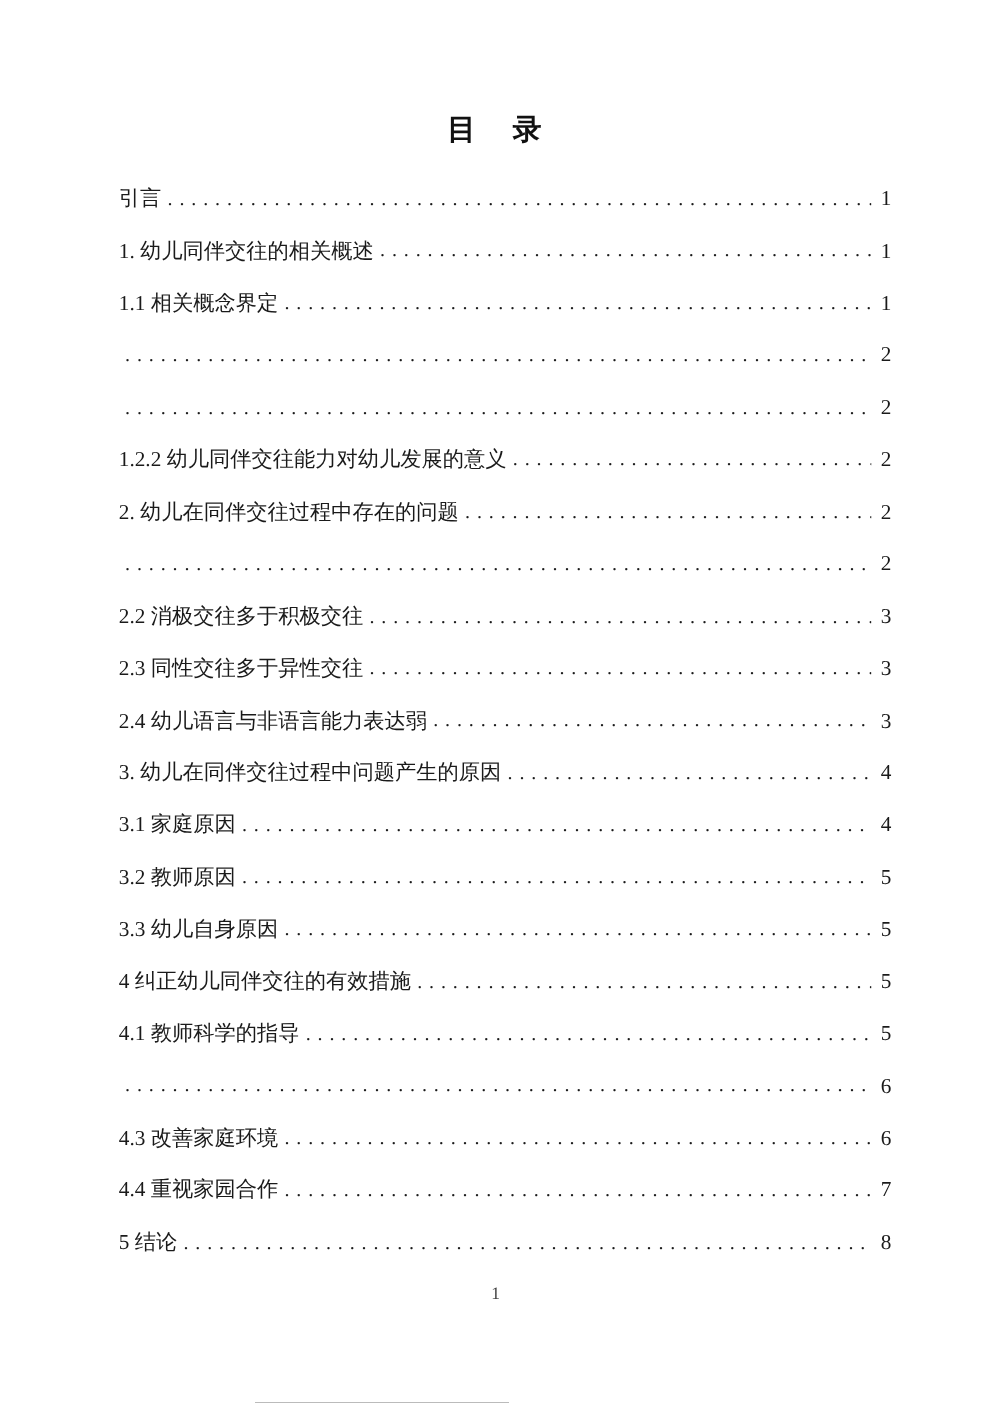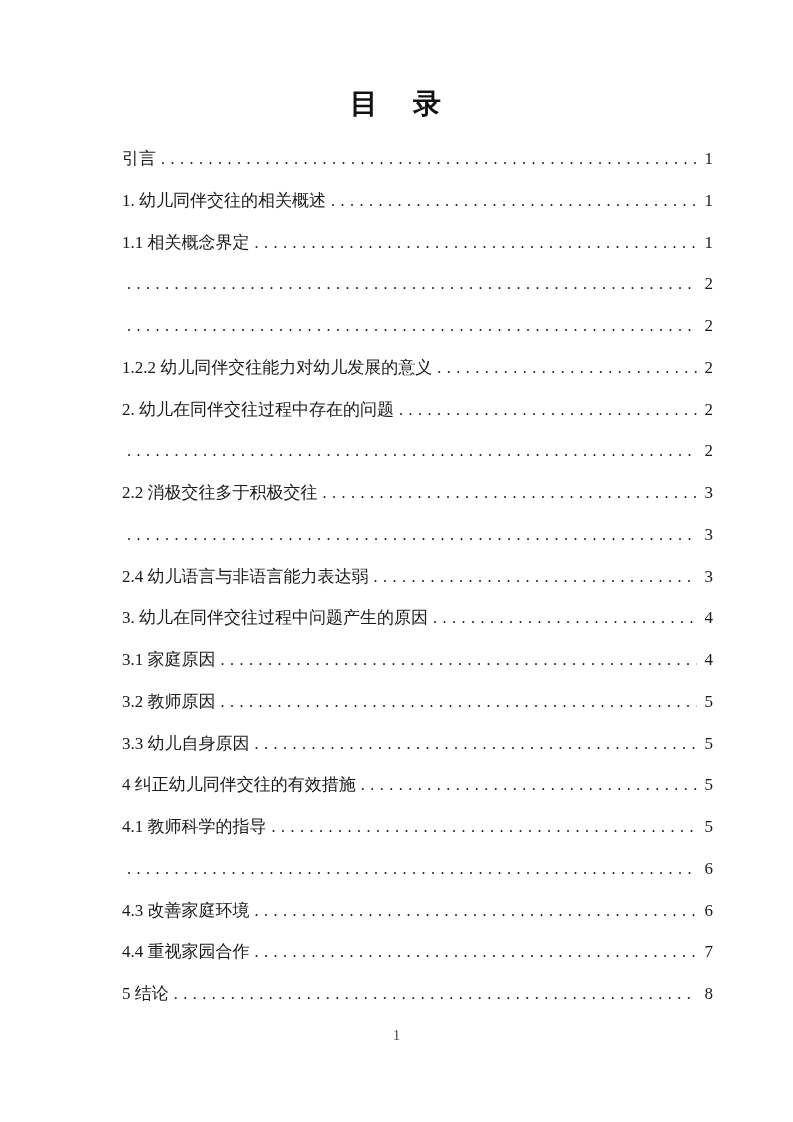--- a/index.html
+++ b/index.html
@@ -14,38 +14,37 @@
     margin: 0 auto;
     background: #ffffff;
     font-family: "Liberation Serif", "DejaVu Serif", serif;
     color: #1a1a1a;
     overflow: hidden;
     box-sizing: border-box;
   }
   .doc-title {
     padding-top: 84px;
     text-align: center;
-    font-size: 28px;
+    font-size: 23px;
     font-weight: bold;
     line-height: 40px;
     letter-spacing: 2px;
     word-spacing: 0.85em;
     color: #111;
   }
   .toc-list {
     margin: 14px 80px 0 95px; 
   }
   .toc-row {
     display: flex;
     align-items: center;
     height: 41.75px;
     line-height: 41.75px;
     font-size: 17px;
     cursor: pointer;
-    margin-left: 27px;
   }
   .toc-label {
     white-space: nowrap;
     flex: 0 0 auto;
   }
   .toc-dots {
     flex: 1 1 auto;
     overflow: hidden;
     white-space: nowrap;
     margin: 0 4px 0 5px;
@@ -126,20 +125,21 @@
     <span class="toc-page">2</span>
   </div>
 
   <div class="toc-row">
     <span class="toc-label">2.2 消极交往多于积极交往</span>
     <span class="toc-dots"></span>
     <span class="toc-page">3</span>
   </div>
 
   <div class="toc-row">
+    <span class="toc-label">2.3 同性交往多于异性交往</span>
     <span class="toc-dots"></span>
     <span class="toc-page">3</span>
   </div>
 
   <div class="toc-row">
     <span class="toc-label">2.4 幼儿语言与非语言能力表达弱</span>
     <span class="toc-dots"></span>
     <span class="toc-page">3</span>
   </div>
 

